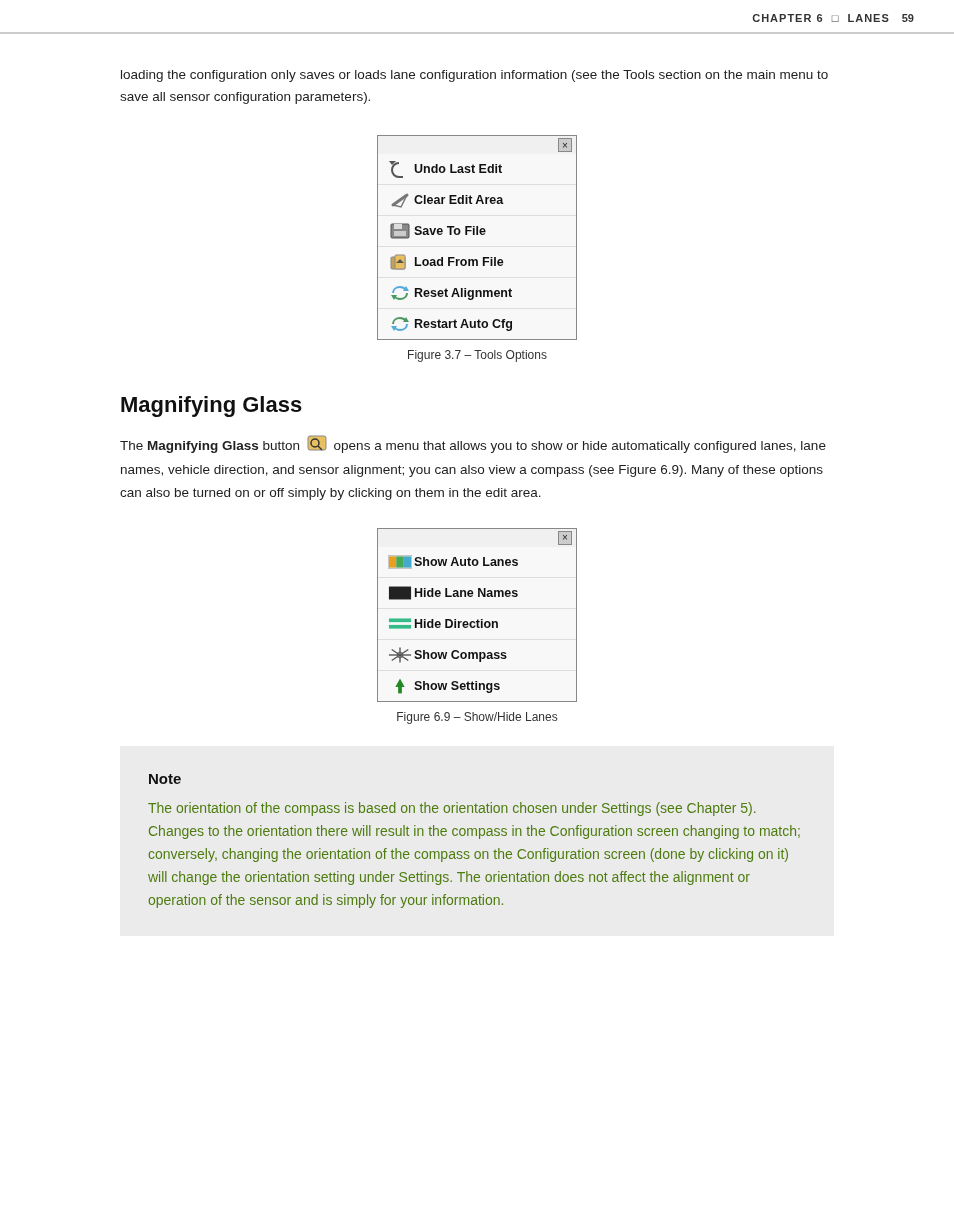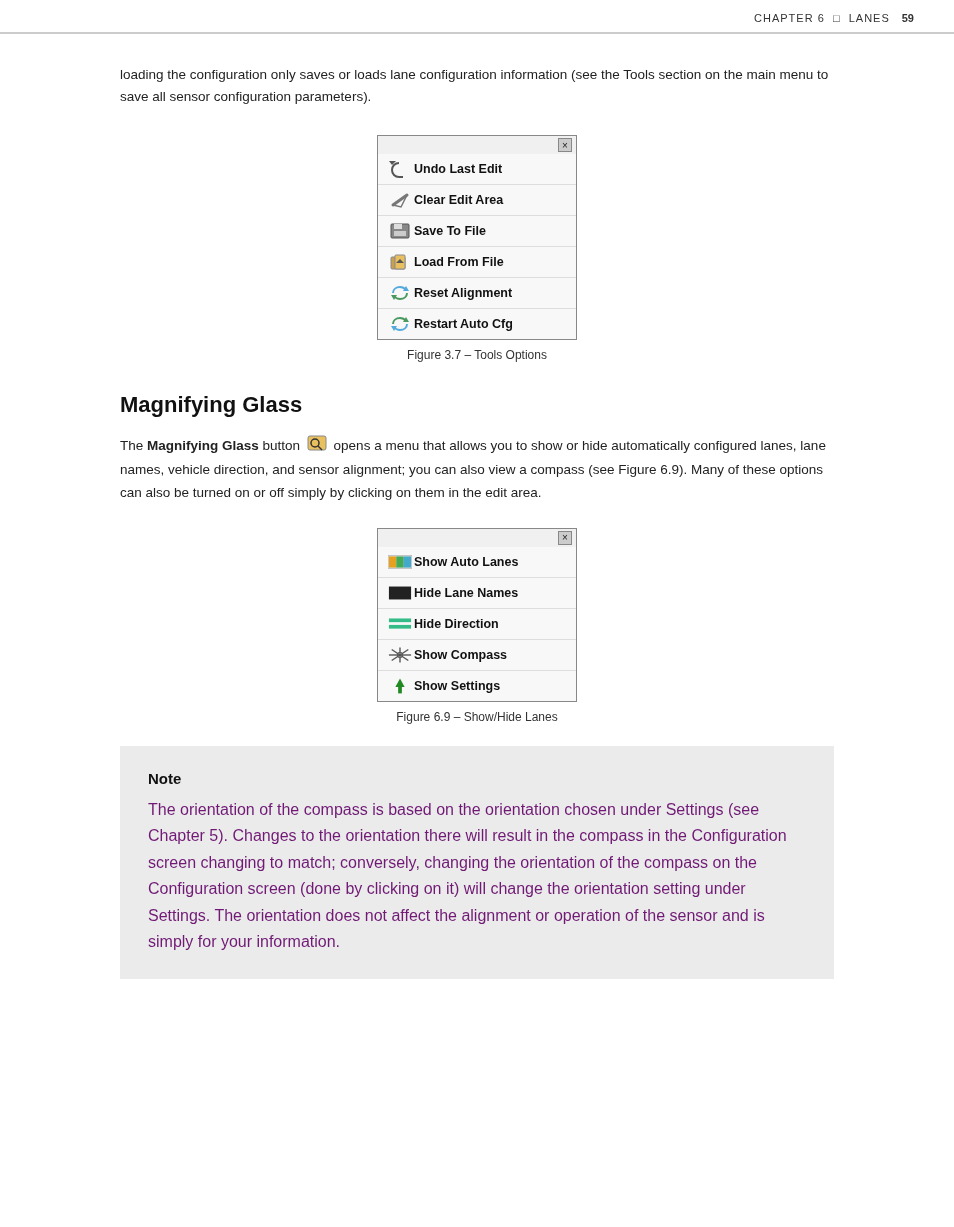--- a/index.html
+++ b/index.html
@@ -15,21 +15,21 @@
     
     .page-header {
       display: flex;
       justify-content: flex-end;
       align-items: center;
       padding: 12px 40px 8px 40px;
       border-bottom: 2px solid #cccccc;
     }
     .header-chapter {
       font-size: 11px;
-      font-weight: normal;
+      font-weight: bold;
       letter-spacing: 1px;
       color: #333;
       text-transform: uppercase;
     }
     .header-page {
       font-size: 11px;
       font-weight: bold;
       color: #333;
       margin-left: 12px;
     }
@@ -142,23 +142,23 @@
       padding: 24px 28px;
       margin-top: 22px;
     }
     .note-heading {
       font-size: 15px;
       font-weight: bold;
       color: #111;
       margin-bottom: 10px;
     }
     .note-text {
-      font-size: 16px;
+      font-size: 14px;
       line-height: 1.65;
-      color: #701a75;
+      color: #4d7c0f;
     }
 
     
     .svg-small { width: 22px; height: 18px; }
   </style>
 </head>
 <body>
 
 <div class="page-header">
   <span class="header-chapter">

